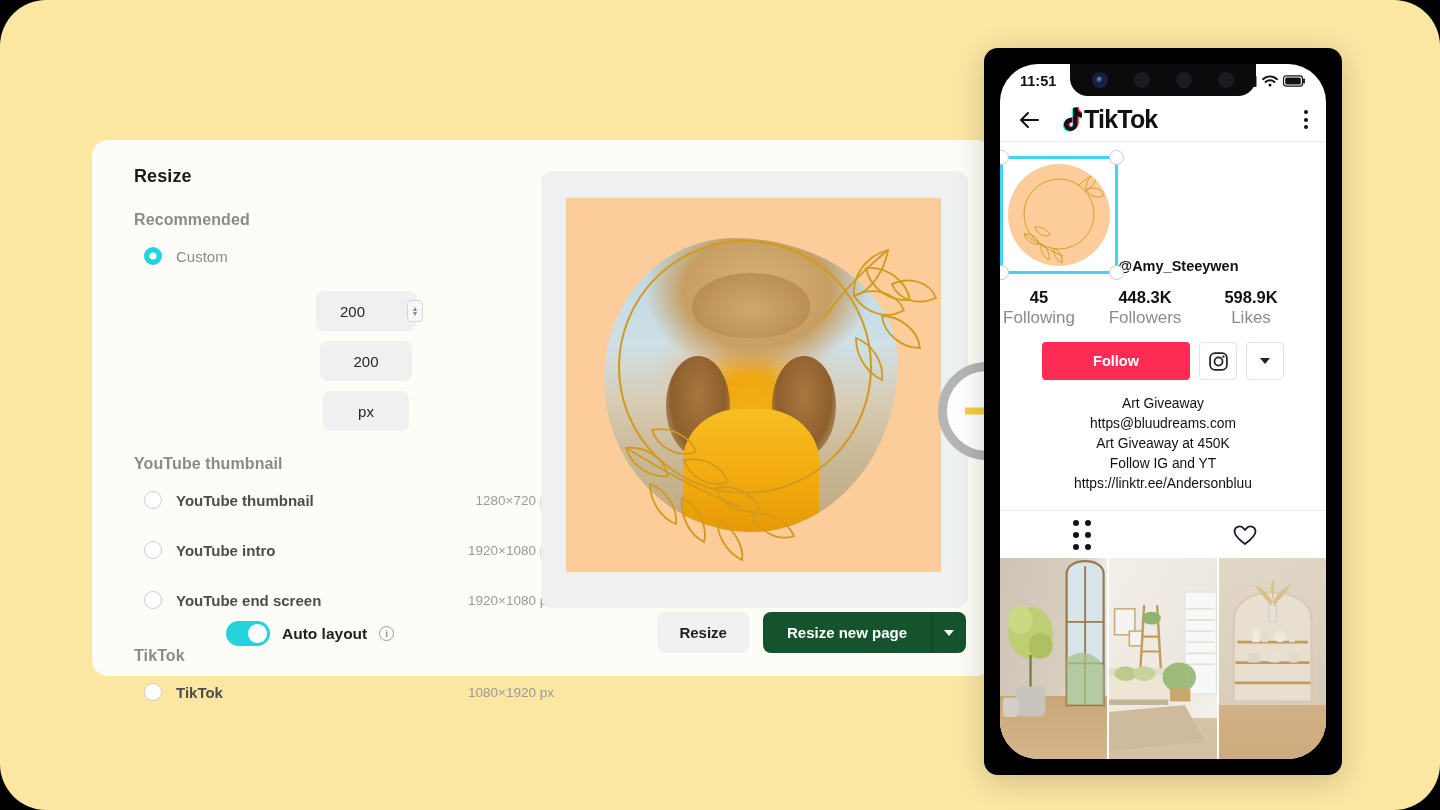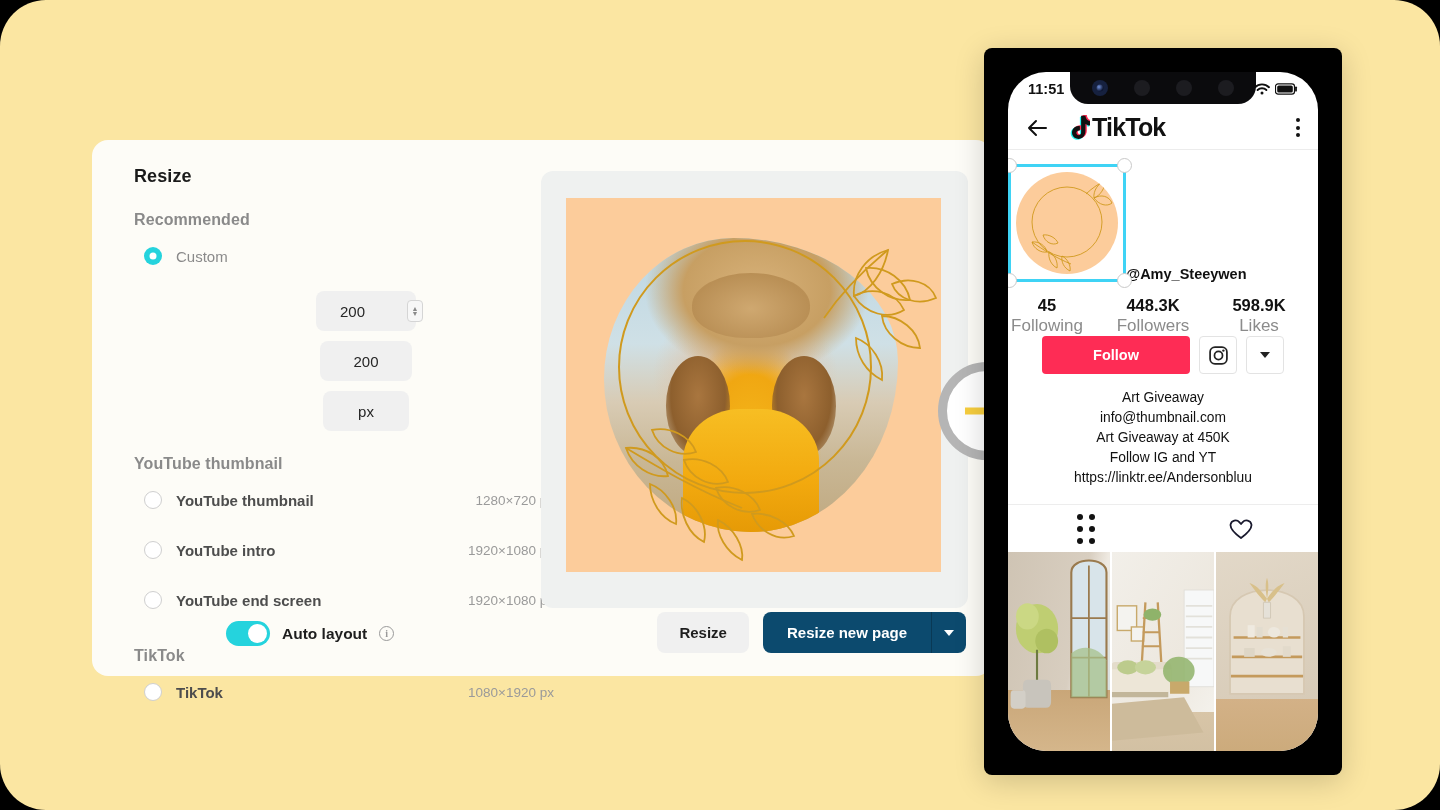--- a/index.html
+++ b/index.html
@@ -127,21 +127,21 @@
   }
   .btn-secondary {
     height: 41px; padding: 0 22px;
     background: #F0F0F0; border: none; border-radius: 8px;
     font-size: 15px; font-weight: bold; color: #1e1e1e;
     font-family: "Liberation Sans", sans-serif;
     cursor: pointer;
   }
   .split-btn {
     display: flex; height: 41px;
-    border-radius: 8px; overflow: hidden; background: #0c4a6e;
+    border-radius: 8px; overflow: hidden; background: #14532d;
   }
   .split-main {
     padding: 0 24px; display: flex; align-items: center;
     font-size: 15px; color: #fff; font-weight: bold;
     border-right: 1px solid rgba(0,0,0,.22);
     cursor: pointer;
   }
   .split-caret {
     width: 34px; display: flex; align-items: center; justify-content: center;
     cursor: pointer;
@@ -209,22 +209,22 @@
     width: 98px; height: 98px; border-radius: 50%;
     background: #fff; border: 9px solid #B5B5B5;
     display: flex; align-items: center; justify-content: center;
     z-index: 8; cursor: pointer;
   }
 
   
   .phone {
     position: absolute; left: 984px; top: 48px;
     width: 358px; height: 727px;
-    background: #000; border-radius: 8px;
-    padding: 24px;
+    background: #000; border-radius: 14px;
+    padding: 16px;
     z-index: 9;
     box-shadow: 0 6px 30px rgba(0,0,0,.18);
   }
   .phone-screen {
     position: relative;
     width: 100%; height: 100%;
     background: #fff; border-radius: 38px; overflow: hidden;
   }
   .notch {
     position: absolute; left: 50%; top: 0; transform: translateX(-50%);
@@ -315,21 +315,21 @@
   .stats {
     display: flex; justify-content: flex-start; gap: 28px;
     margin-top: 14px;
   }
   .stat { text-align: center; width: 78px; }
   .stat .num { font-size: 16.5px; font-weight: bold; color: #111; }
   .stat .lbl { font-size: 17px; color: #8b8b8b; margin-top: 1px; }
 
   .cta-row {
     display: flex; justify-content: center; align-items: center;
-    gap: 9px; 
+    gap: 9px; margin-top: 14px;
   }
   .btn-follow {
     width: 148px; height: 38px; border-radius: 4px;
     background: #FE2C55; color: #fff;
     font-size: 14.5px; font-weight: bold;
     display: flex; align-items: center; justify-content: center;
     border: none; cursor: pointer;
     font-family: "Liberation Sans", sans-serif;
   }
   .btn-sq {
@@ -600,21 +600,21 @@
             <circle cx="17.6" cy="6.4" r="1.35" fill="#222"></circle>
           </svg>
         </div>
         <div class="btn-sq">
           <span class="tri-down"></span>
         </div>
       </div>
 
       <div class="bio">
         <div>Art Giveaway</div>
-        <div>info@thumbnail.com</div>
+        <div>https@bluudreams.com</div>
         <div>Art Giveaway at 450K</div>
         <div>Follow IG and YT</div>
         <div>https://linktr.ee/Andersonbluu</div>
       </div>
 
       <div class="tabbar">
         <div class="tab">
           <span class="grid-ico">
             <i></i>
               <i></i>

